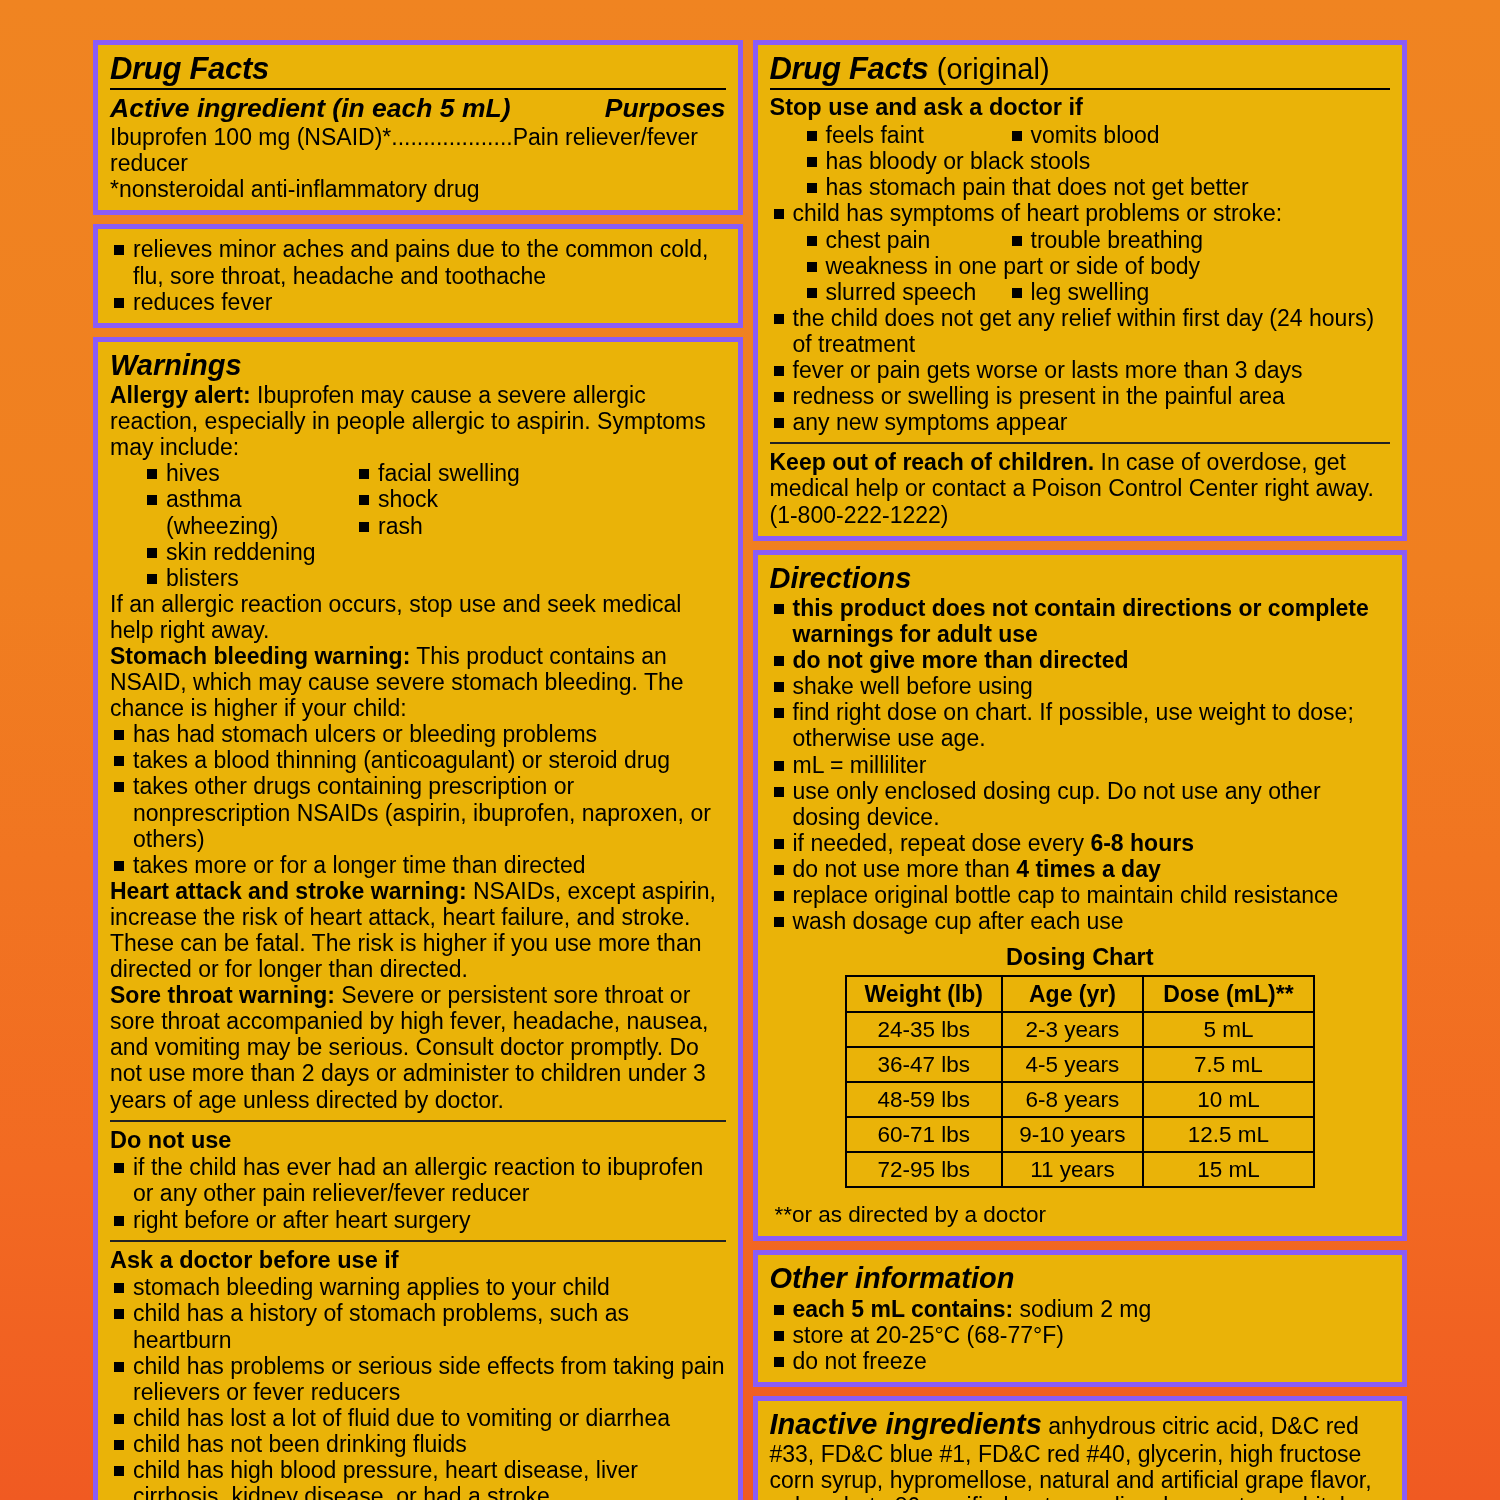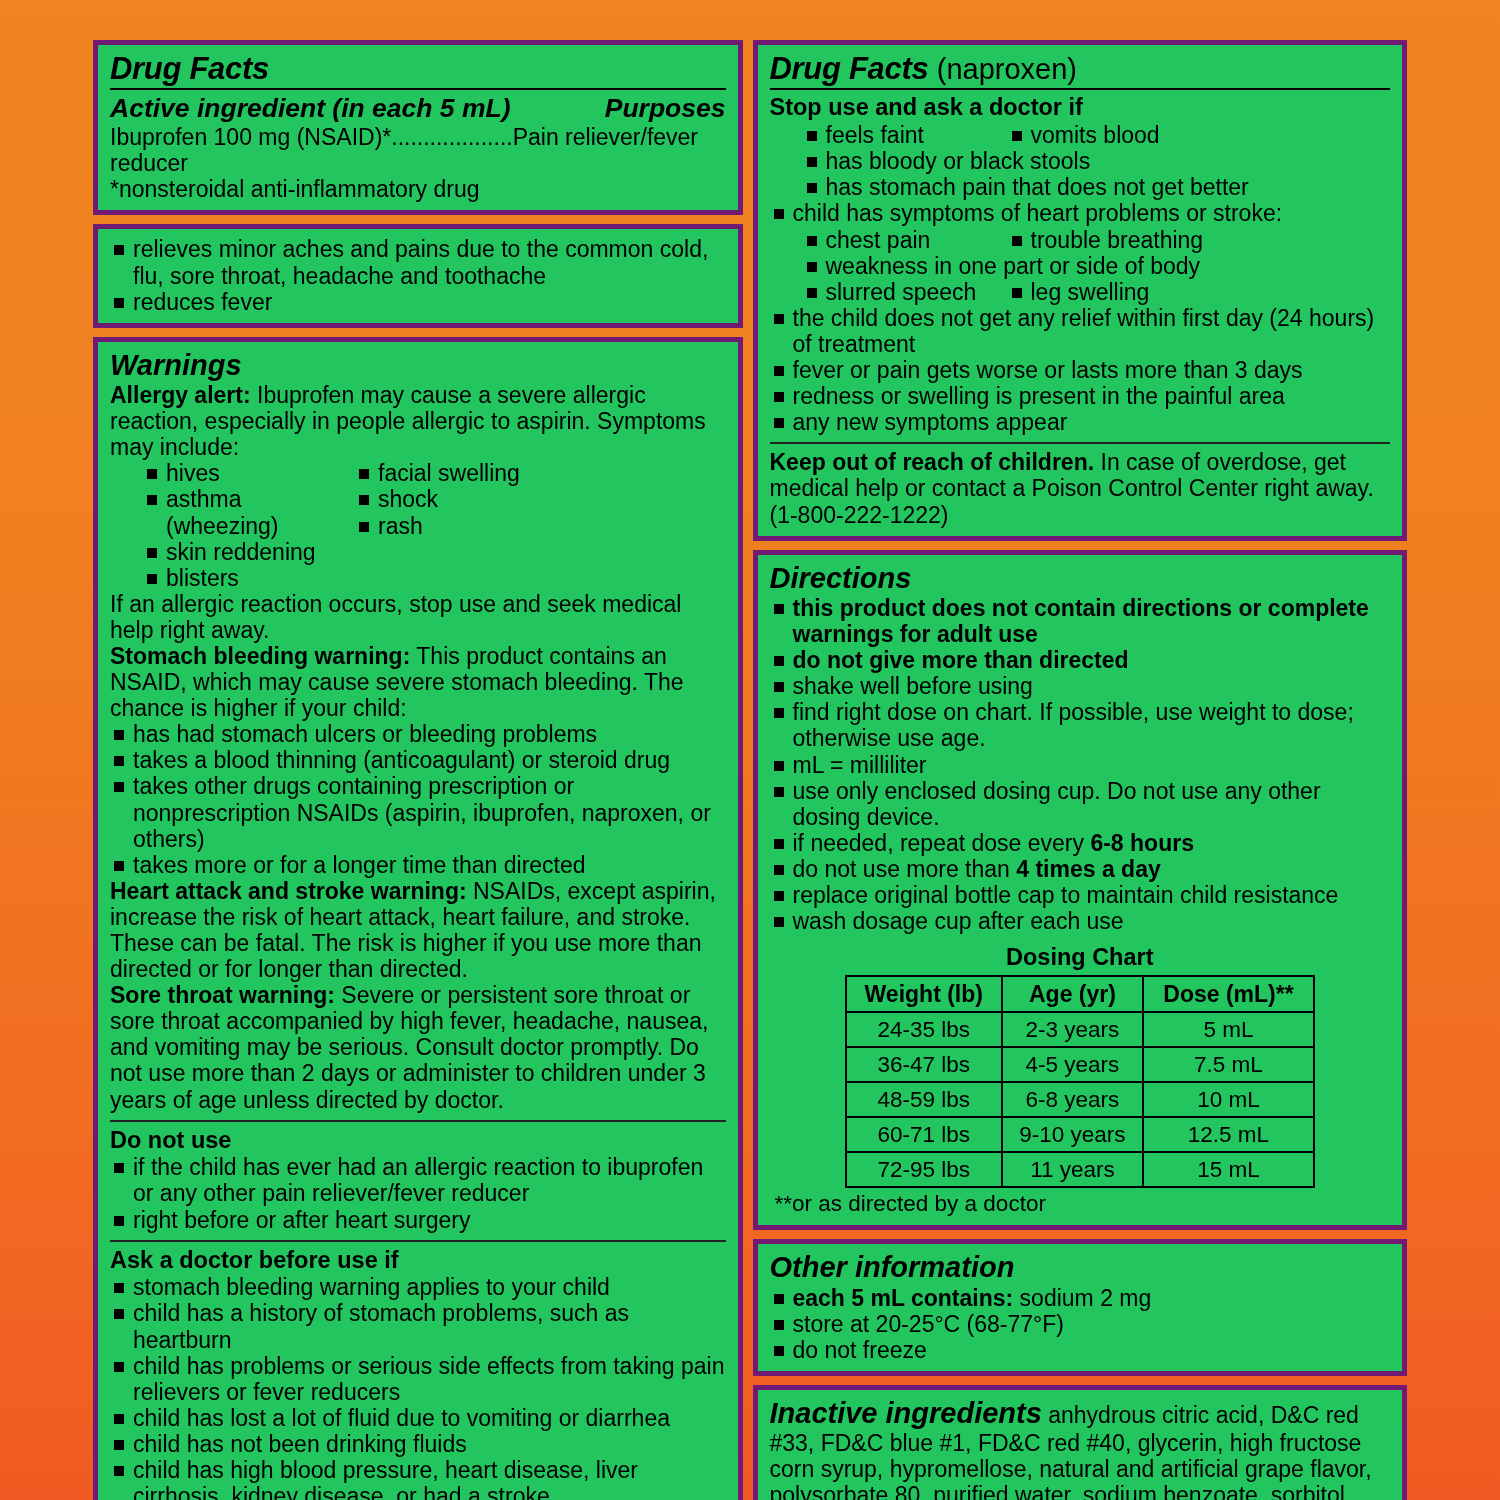--- a/index.html
+++ b/index.html
@@ -12,21 +12,21 @@
   }
   .sheet{
     position:absolute;left:93px;top:40px;width:1314px;height:1420px;
     display:flex;gap:10px;box-sizing:border-box;
   }
   .col{display:flex;flex-direction:column;gap:9px;box-sizing:border-box;}
   .col-left{width:650px;}
   .col-right{width:655px;}
 
   .panel{
-    background:#22c55e;border:5px solid #701a75;box-sizing:border-box;
+    background:#eab308;border:5px solid #8b5cf6;box-sizing:border-box;
     padding:7px 12px 8px 12px;
   }
   .panel.flex{flex:1 1 auto;}
 
   
   .df-title{
     font-size:31px;font-weight:bold;font-style:italic;letter-spacing:-0.3px;
     line-height:1.08;margin:0 0 3px 0;
   }
   .df-title .cont{font-style:normal;font-weight:normal;font-size:29px;letter-spacing:0;}
@@ -56,21 +56,21 @@
   .twocol .c2{flex:1;}
   .twocol2{display:flex;}
   .twocol2 .c1{width:205px;}
 
   
   .chart-wrap{margin:10px 0 0 0;}
   .chart-title{text-align:center;font-size:23.5px;font-weight:bold;margin-bottom:4px;}
   table{border-collapse:collapse;margin:0 auto;width:470px;}
   th,td{border:2px solid #000;text-align:center;font-size:22.5px;padding:3.5px 4px;}
   th{font-weight:bold;font-size:23px;}
-  .footnote{font-size:22.5px;margin:3px 0 0 5px;}
+  .footnote{font-size:22.5px;margin:14px 0 0 5px;}
   .inact-head{font-size:29px;font-weight:bold;font-style:italic;}
   .inact-body{font-size:23px;line-height:1.14;}
 </style>
 </head>
 <body>
 
 <div class="sheet">
 
   <div class="col col-left">
 
@@ -159,21 +159,21 @@
       </ul>
 
     </div>
   </div>
 
   <div class="col col-right">
 
     <div class="panel">
       <div class="df-title">
         <span>Drug Facts</span>
-        <span class="cont">(naproxen)</span>
+        <span class="cont">(original)</span>
       </div>
       <hr class="hair">
 
       <div class="sec-head">Stop use and ask a doctor if</div>
       <div class="twocol2">
         <ul class="c1 ind">
           <li>feels faint</li>
         </ul>
         <ul>
           <li>vomits blood</li>

